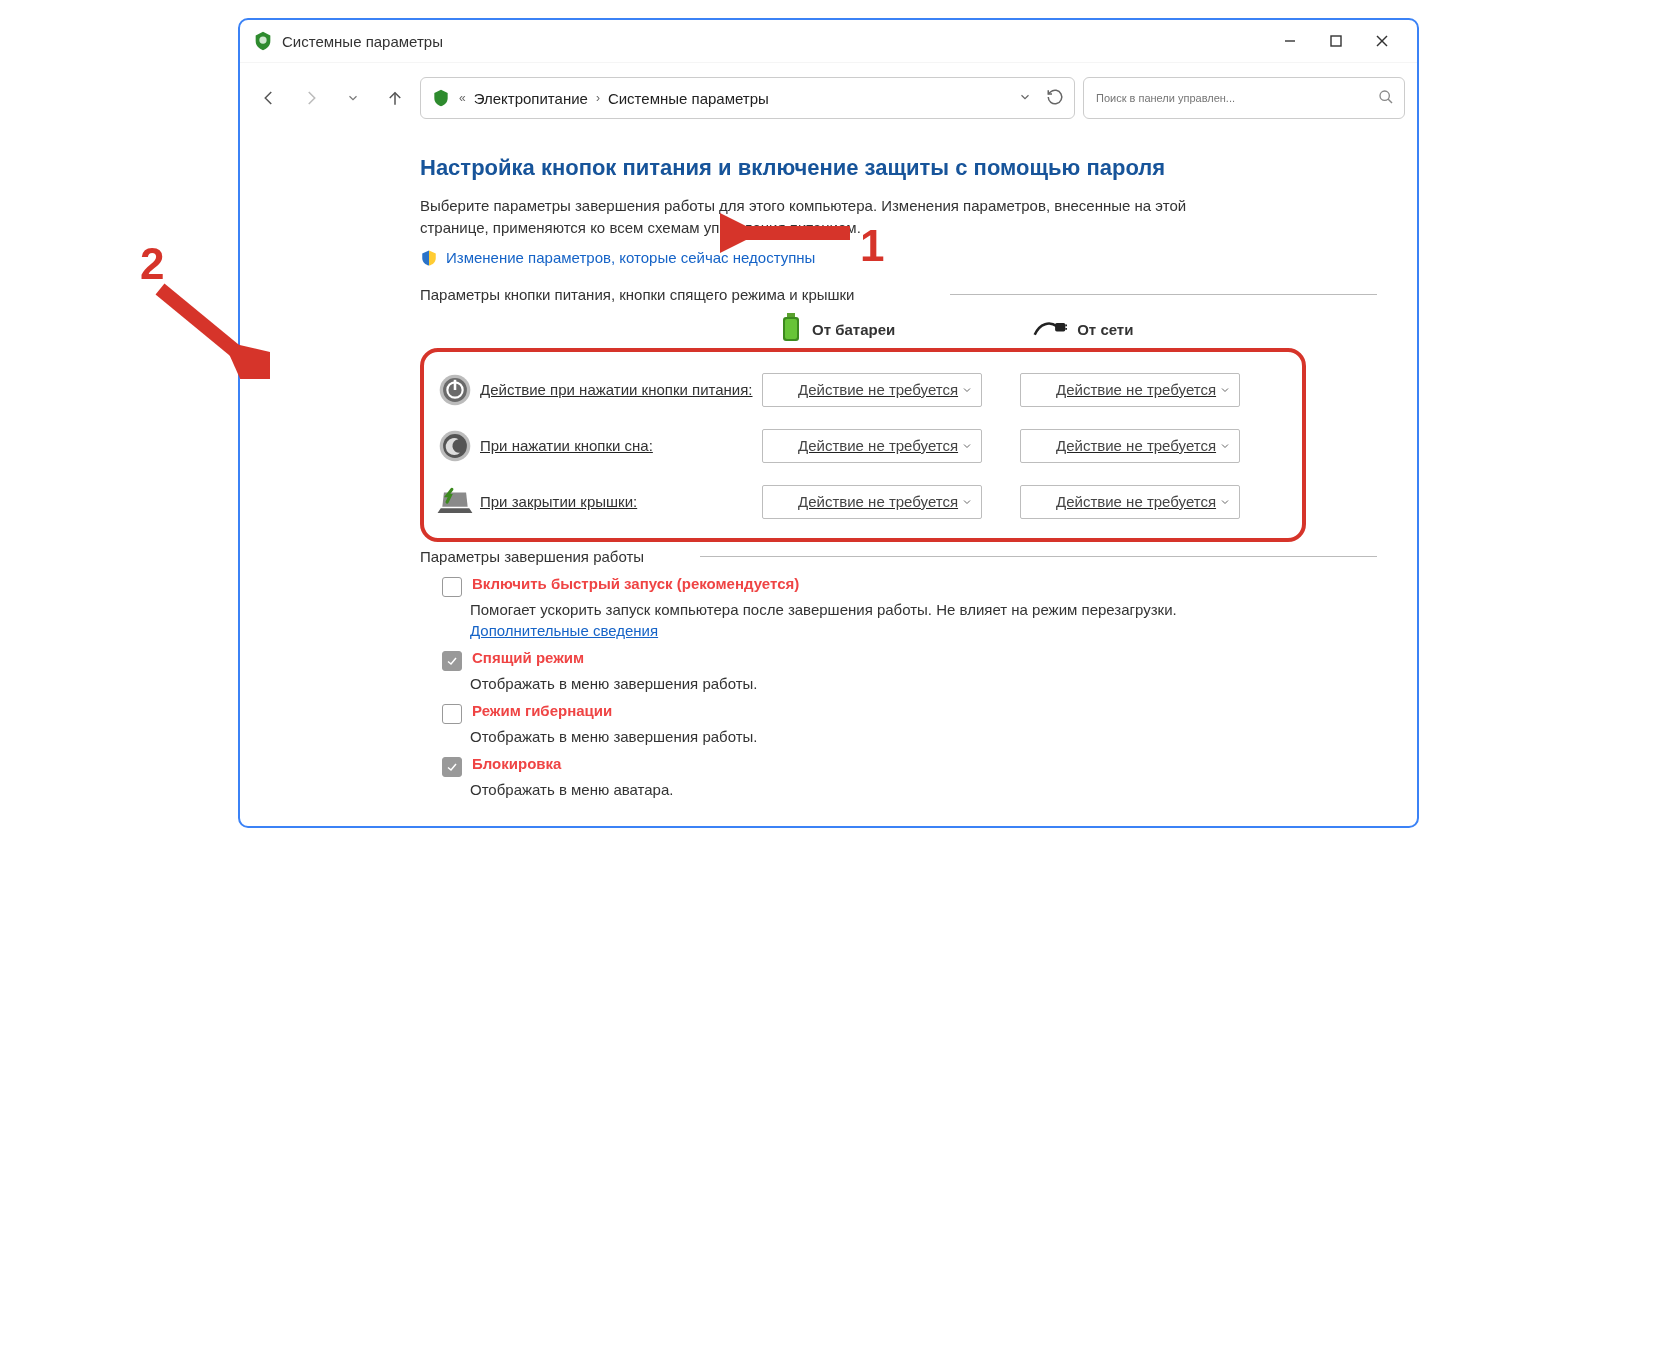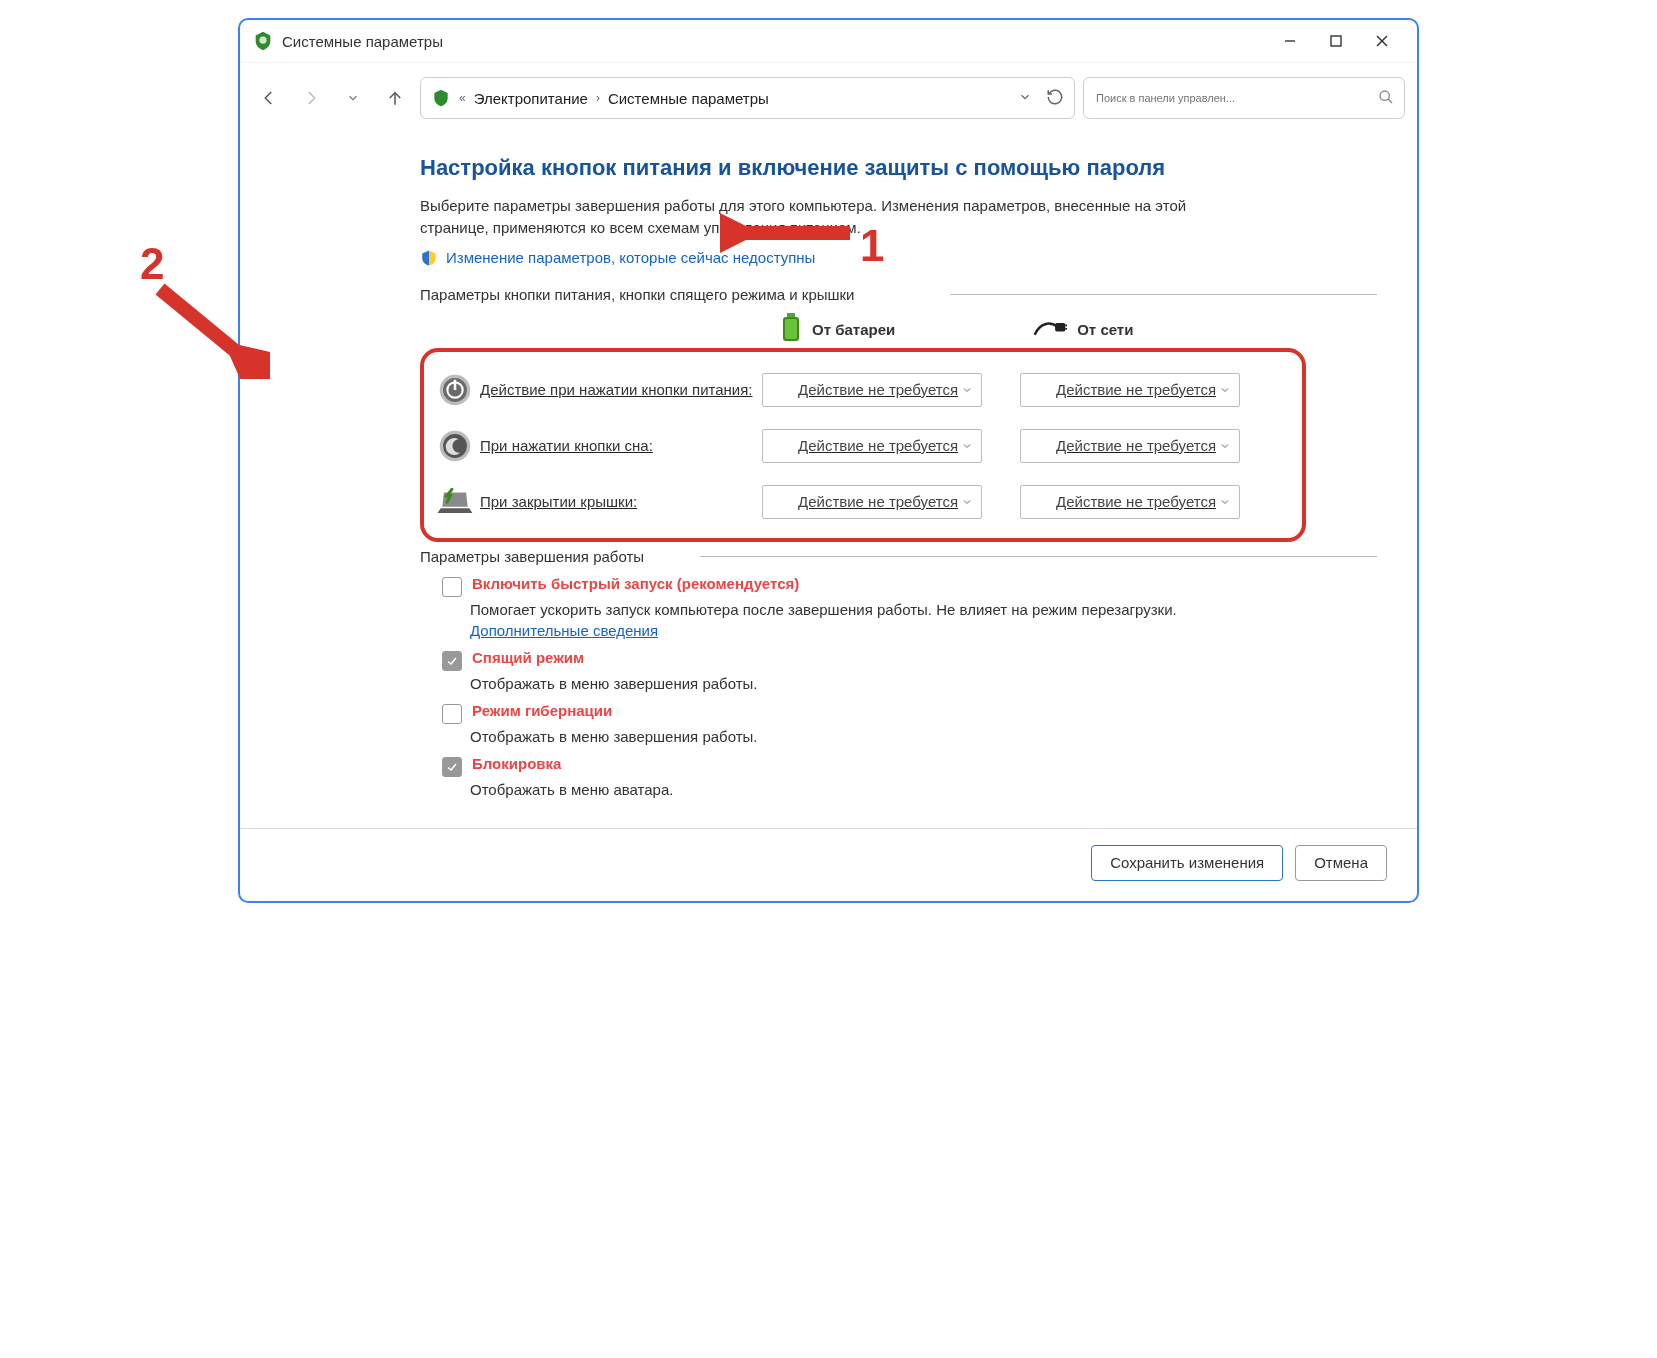--- a/index.html
+++ b/index.html
@@ -301,22 +301,14 @@
               <polyline points="4 13 10 18 20 6"></polyline>
             </svg>
           </span>
         <span class="chktitle">Блокировка</span>
       </div>
       <div class="chksub">Отображать в меню аватара.</div>
     </div>
 
   </div>
 
-  <div class="bottombar">
-    <div class="btn primary">
-        <span>Сохранить изменения</span>
-      </div>
-    <div class="btn">
-        <span>Отмена</span>
-      </div>
-  </div>
 
 </div>
 
 </body></html>

